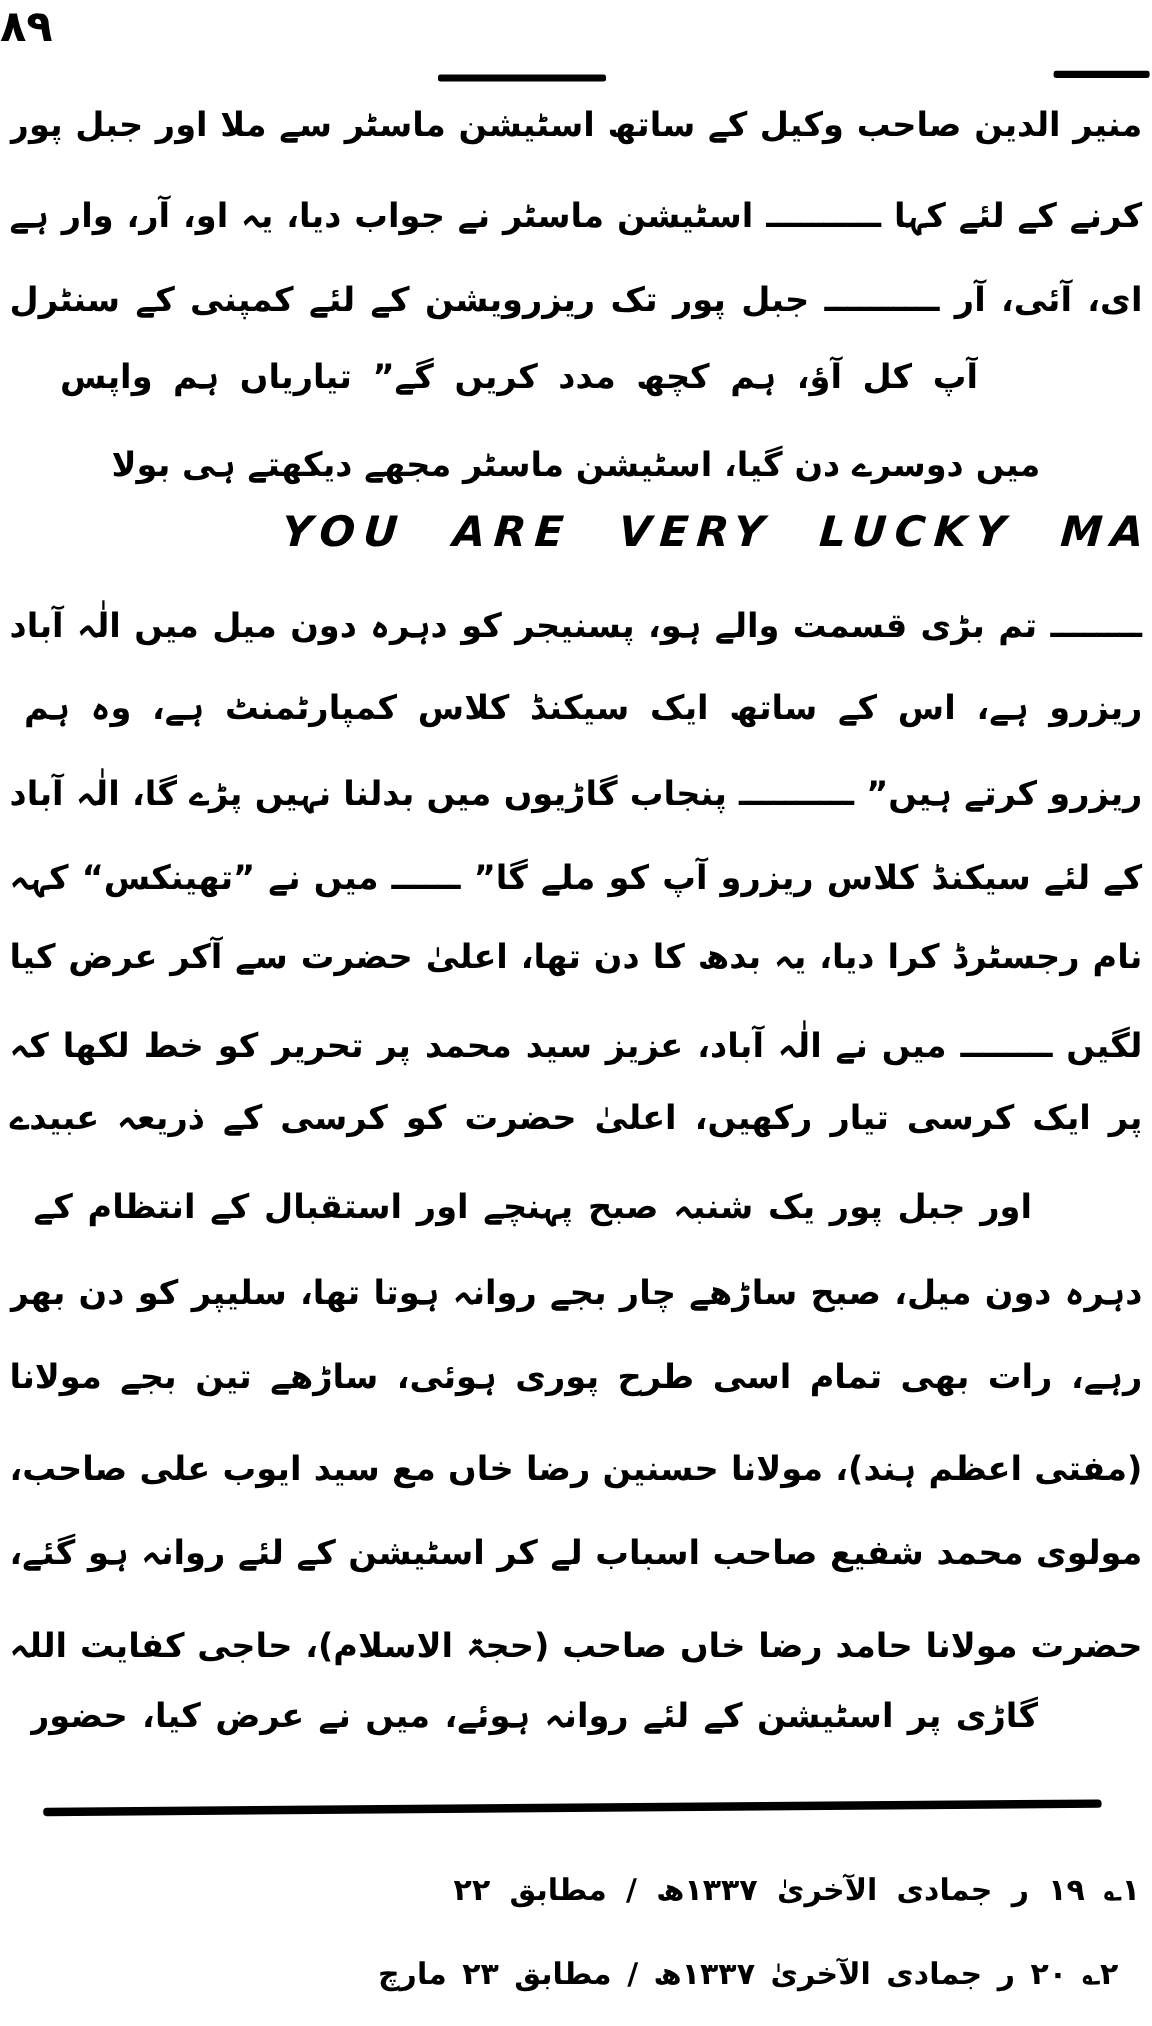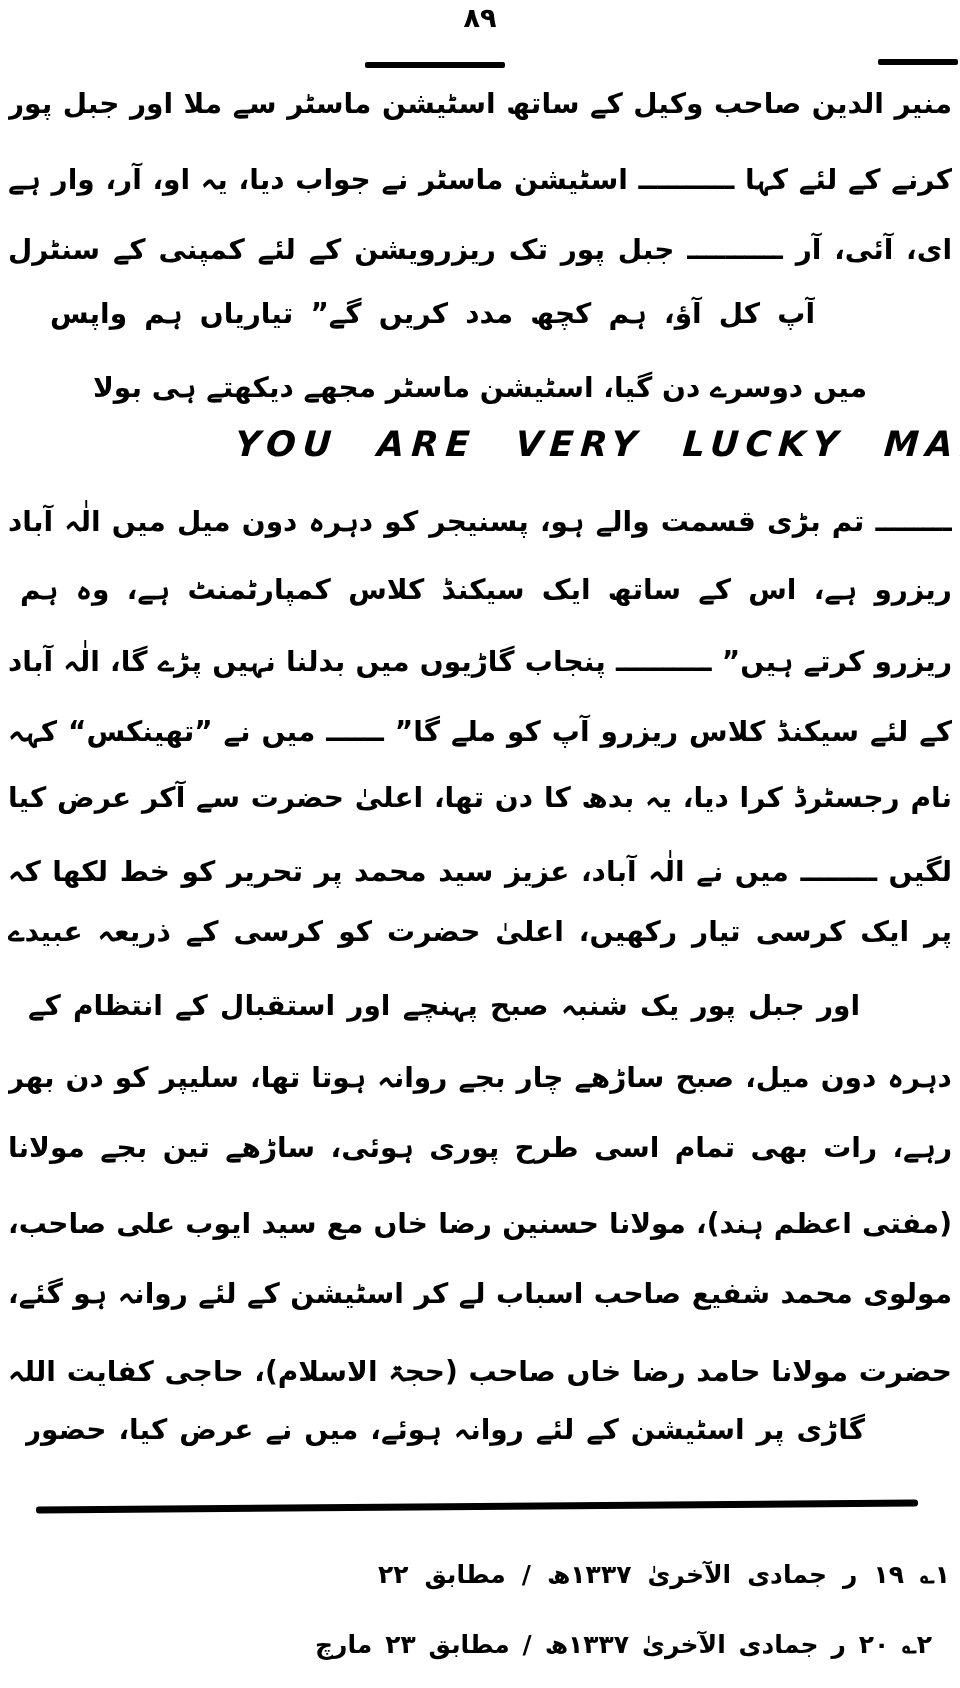--- a/index.html
+++ b/index.html
@@ -10,22 +10,21 @@
     background: #ffffff;
     color: #000000;
     font-family: "DejaVu Sans", sans-serif;
     overflow: hidden;
   }
   .pageno {
     position: absolute;
     top: 2px;
     left: 0;
     width: 100%;
-    text-align: center;
-    font-size: 27px;
+    font-size: 36px;
     font-weight: 700;
     letter-spacing: 6px;
   }
   .uline {
     position: absolute;
     direction: rtl;
     unicode-bidi: isolate;
     font-size: 28px;
     font-weight: 700;
     line-height: 60px;

